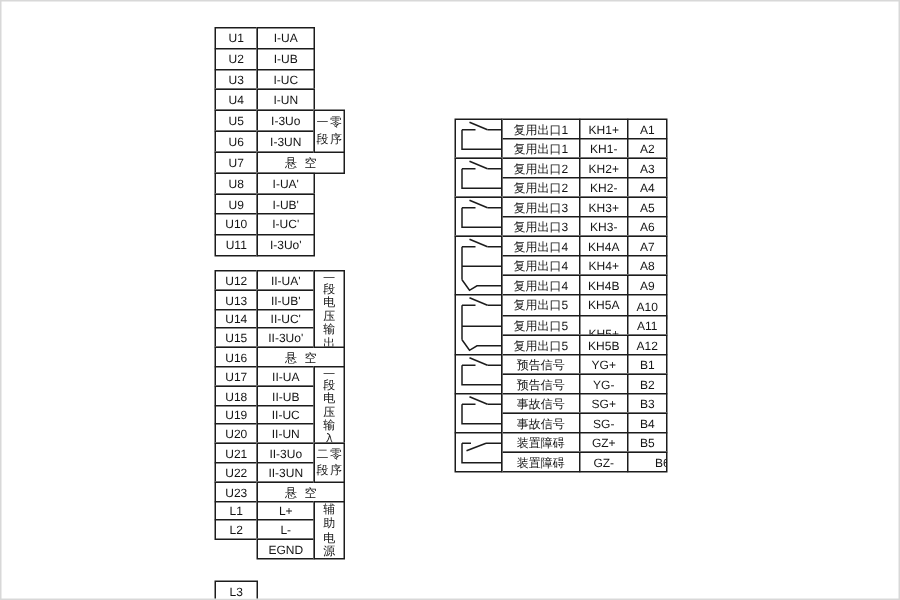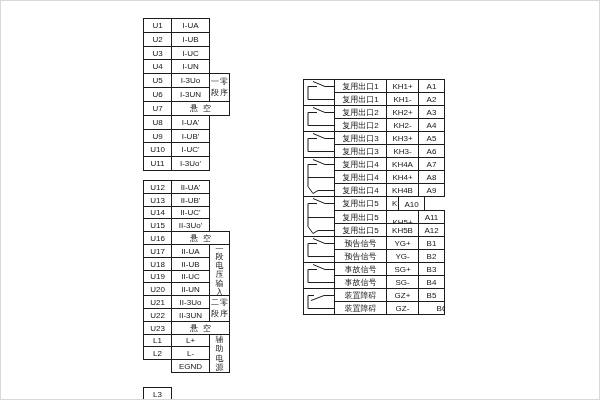--- a/index.html
+++ b/index.html
@@ -78,20 +78,23 @@
     <div class="cell" style="left: 142px; top: 307px; width: 29px; height: 14px;">U22</div>
     <div class="cell" style="left: 170px; top: 307px; width: 39px; height: 14px;">II-3UN</div>
     <div class="cell" style="left: 142px; top: 320px; width: 29px; height: 14px;">U23</div>
     <div class="cell floating-text" style="left: 170px; top: 320px; width: 59px; height: 14px;">悬空</div>
     <div class="cell" style="left: 142px; top: 333px; width: 29px; height: 13px;">L1</div>
     <div class="cell" style="left: 170px; top: 333px; width: 39px; height: 13px;">L+</div>
     <div class="cell" style="left: 142px; top: 345px; width: 29px; height: 14px;">L2</div>
     <div class="cell" style="left: 170px; top: 345px; width: 39px; height: 14px;">L-</div>
     <div class="cell" style="left: 142px; top: 358px; width: 29px; height: 14px; margin-top: 28px;">L3</div>
     <div class="cell" style="left: 170px; top: 358px; width: 39px; height: 14px;">EGND</div>
+    <div class="cell" style="left: 208px; top: 179px; width: 21px; height: 52px;">
+      <div class="vtext">二段电压输出</div>
+    </div>
     <div class="cell" style="left: 208px; top: 243px; width: 21px; height: 52px;">
       <div class="vtext">二段电压输入</div>
     </div>
     <div class="cell" style="left: 208px; top: 294px; width: 21px; height: 27px;">
       <div class="vlines">
         <div>二零</div>
         <div>段序</div>
       </div>
     </div>
     <div class="cell" style="left: 208px; top: 333px; width: 21px; height: 39px;">
@@ -119,21 +122,21 @@
     <div class="cell" style="left: 385px; top: 156px; width: 33px; height: 14px;">KH4A</div>
     <div class="cell" style="left: 417px; top: 156px; width: 27px; height: 14px;">A7</div>
     <div class="cell" style="left: 333px; top: 169px; width: 53px; height: 14px;">复用出口4</div>
     <div class="cell" style="left: 385px; top: 169px; width: 33px; height: 14px;">KH4+</div>
     <div class="cell" style="left: 417px; top: 169px; width: 27px; height: 14px;">A8</div>
     <div class="cell" style="left: 333px; top: 182px; width: 53px; height: 14px;">复用出口4</div>
     <div class="cell" style="left: 385px; top: 182px; width: 33px; height: 14px;">KH4B</div>
     <div class="cell" style="left: 417px; top: 182px; width: 27px; height: 14px;">A9</div>
     <div class="cell" style="left: 333px; top: 195px; width: 53px; height: 15px;">复用出口5</div>
     <div class="cell" style="left: 385px; top: 195px; width: 33px; height: 15px;">KH5A</div>
-    <div class="cell" style="left: 397px; top: 195px; width: 27px; height: 17px;">A10</div>
+    <div class="cell" style="left: 417px; top: 195px; width: 27px; height: 17px;">A10</div>
     <div class="cell" style="left: 333px; top: 209px; width: 53px; height: 14px;">复用出口5</div>
     <div class="cell" style="left: 385px; top: 209px; width: 33px; height: 24px;">KH5+</div>
     <div class="cell" style="left: 417px; top: 209px; width: 27px; height: 14px;">A11</div>
     <div class="cell" style="left: 333px; top: 222px; width: 53px; height: 14px;">复用出口5</div>
     <div class="cell" style="left: 385px; top: 222px; width: 33px; height: 14px;">KH5B</div>
     <div class="cell" style="left: 417px; top: 222px; width: 27px; height: 14px;">A12</div>
     <div class="cell" style="left: 333px; top: 235px; width: 53px; height: 14px;">预告信号</div>
     <div class="cell" style="left: 385px; top: 235px; width: 33px; height: 14px;">YG+</div>
     <div class="cell" style="left: 417px; top: 235px; width: 27px; height: 14px;">B1</div>
     <div class="cell" style="left: 333px; top: 248px; width: 53px; height: 14px;">预告信号</div>

